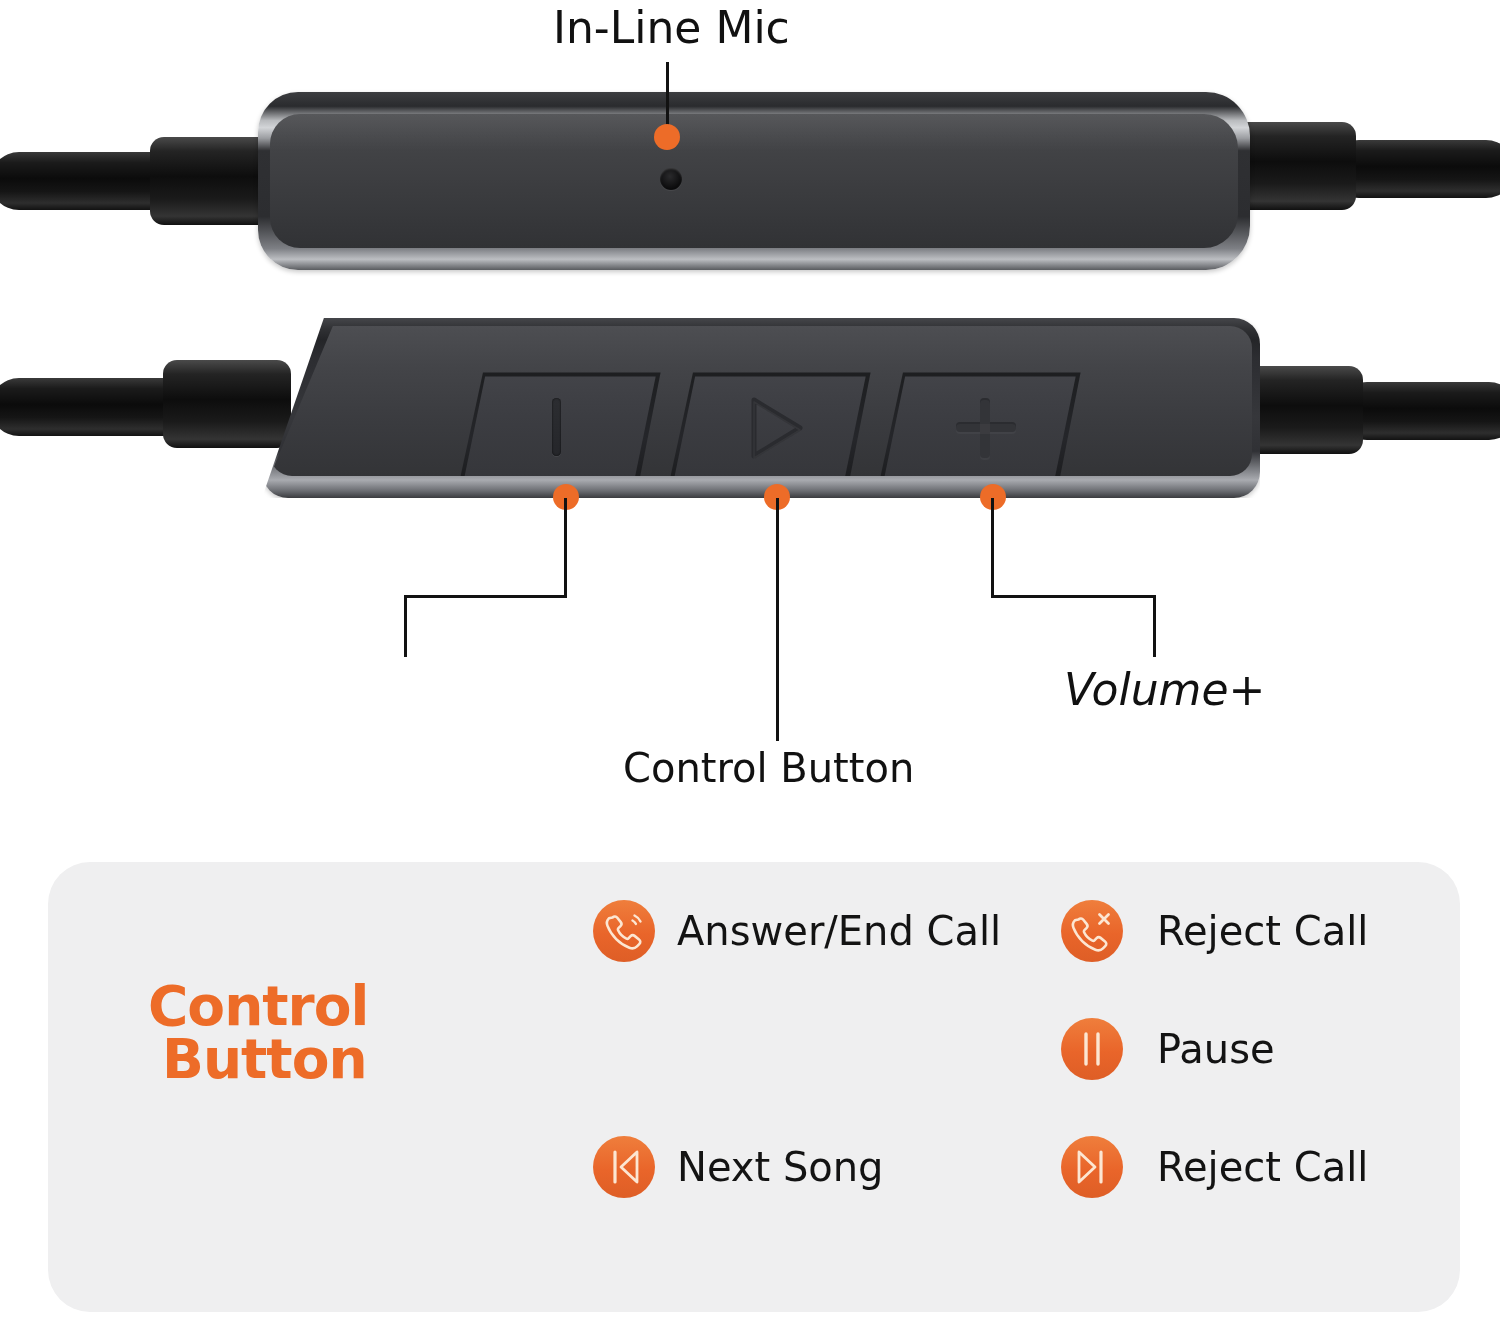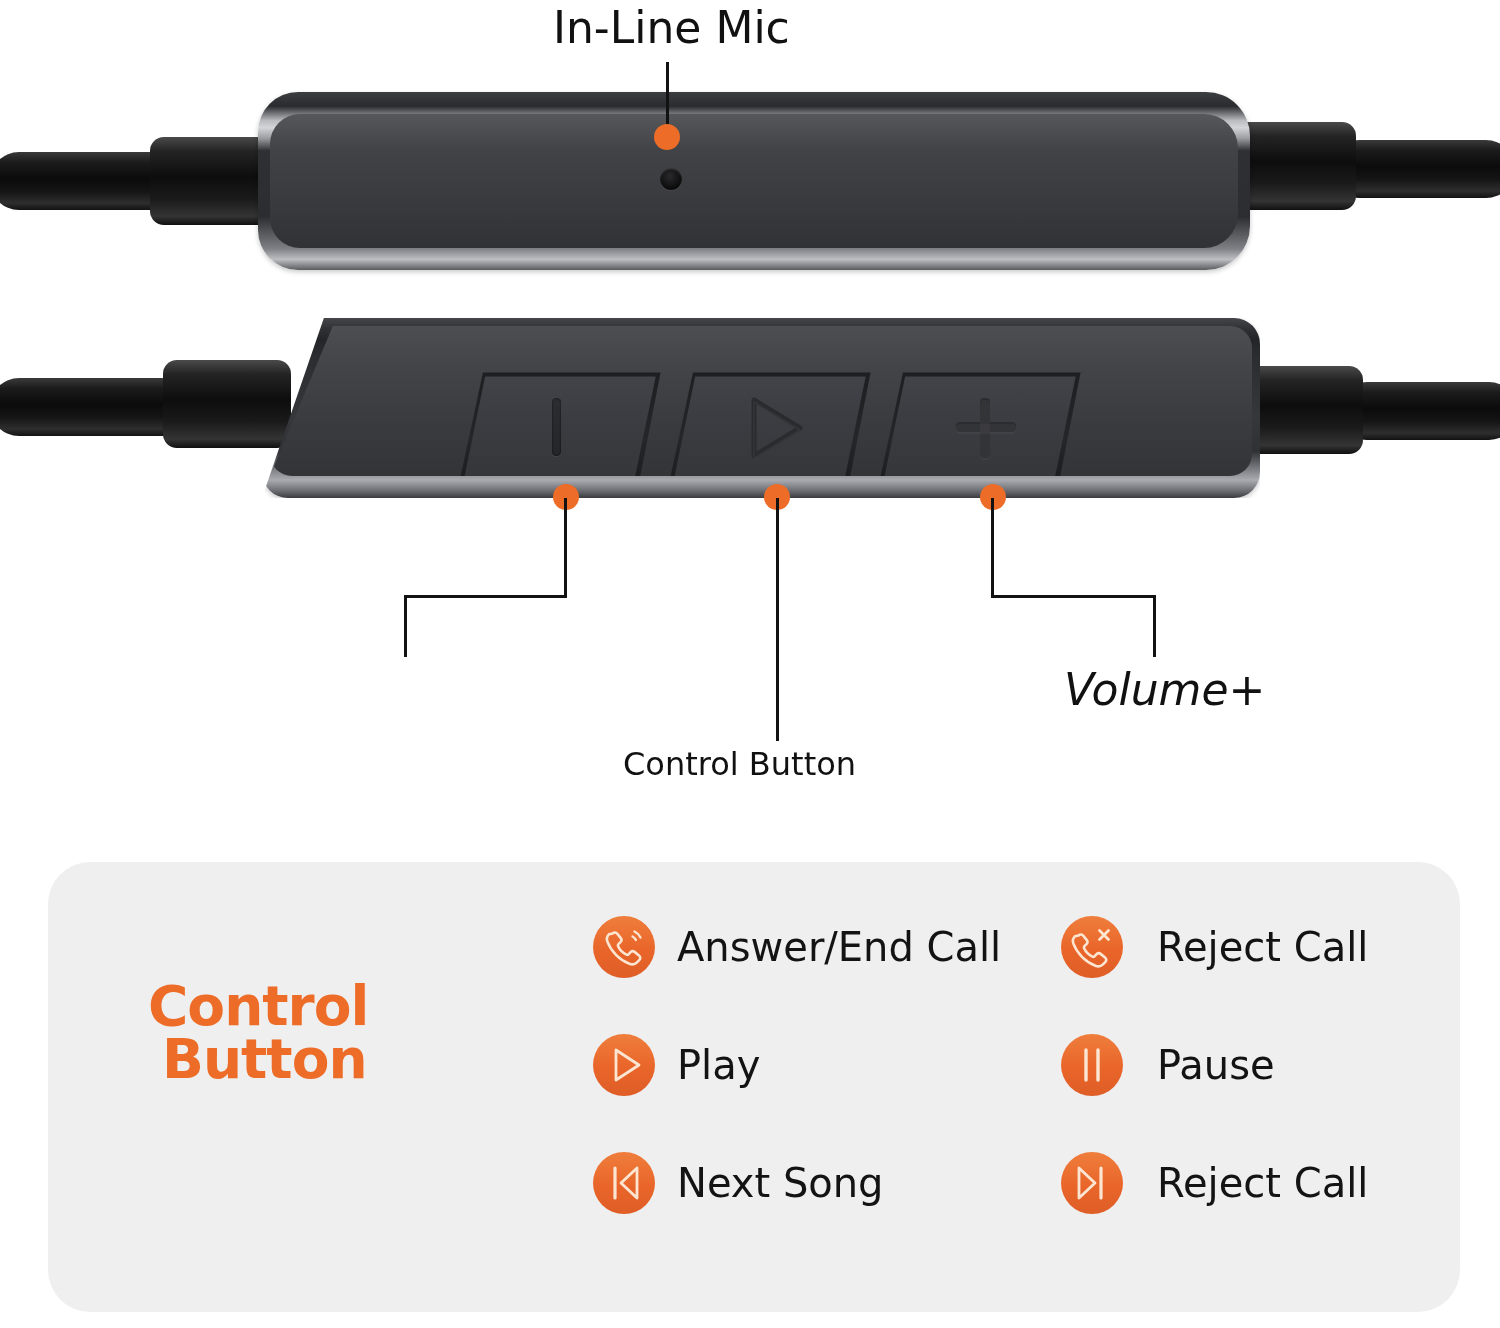--- a/index.html
+++ b/index.html
@@ -98,21 +98,21 @@
     background:#efeff0; border-radius:42px;
   }
   .card-title {
     position:absolute; left:100px; top:118px; width:420px;
     color:#ED6C28; font-weight:800; font-size:55px; line-height:0.97;
     letter-spacing:-1px;
     font-family:"DejaVu Sans","Liberation Sans",sans-serif;
   }
   .card-title .l2 { display:block; margin-left:14px; }
 
-  .legend-grid { position:absolute; left:545px; top:54px; width:840px;text-align:right; }
+  .legend-grid { position:absolute; left:545px; top:38px; width:840px;text-align:right; }
   .legend-row { position:relative; height:118px; }
   .legend-item { position:absolute; display:flex; align-items:center; }
   .legend-item.col-a { left:0; }
   .legend-item.col-b { left:468px;gap:12px; }
   .badge {
     width:62px; height:62px; border-radius:50%; flex:0 0 62px;
     background: linear-gradient(to bottom, #EF7E3C 0%, #E9652A 55%, #DE5E26 100%);
     position:relative;
   }
   .badge svg { position:absolute; left:0; top:0; }
@@ -178,21 +178,21 @@
     </div>
   </div>
 
   <div class="dot" style="left:553px; top:484px; background:#ED6C28;"></div>
   <div class="lead lead-v" style="left:564px; top:498px; height:98px;"></div>
   <div class="lead lead-h" style="left:404px; top:595px; width:163px;"></div>
   <div class="lead lead-v" style="left:404px; top:595px; height:62px;"></div>
 
   <div class="dot" style="left:764px; top:484px; background:#ED6C28;"></div>
   <div class="lead lead-v" style="left:776px; top:498px; height:243px;"></div>
-  <div class="calloutlabel" style="left:623px; top:745px; font-size:32px;">Control Button</div>
+  <div class="calloutlabel" style="left:623px; top:745px; font-size:40px;">Control Button</div>
 
   <div class="dot" style="left:980px; top:484px; background:#ED6C28;"></div>
   <div class="lead lead-v" style="left:991px; top:498px; height:98px;"></div>
   <div class="lead lead-h" style="left:991px; top:595px; width:165px;"></div>
   <div class="lead lead-v" style="left:1153px; top:595px; height:62px;"></div>
   <div class="calloutlabel" style="left:1064px; top:664px; font-size:44px;font-style:italic;">Volume+</div>
 
   <div class="card">
 
     <div class="card-title">
@@ -218,28 +218,20 @@
             <svg width="62" height="62" viewBox="0 0 62 62">
               <path d="M17.5 19.5c1.6-1.6 3.6-1.3 4.8.2l3.5 4.4c1 1.3.9 2.8-.3 4l-2.1 2.1c-.6.6-.7 1.3-.3 2.1 1.7 3.7 4.6 6.6 8.3 8.3.8.4 1.5.3 2.1-.3l2.1-2.1c1.2-1.2 2.7-1.3 4-.3l4.4 3.5c1.5 1.2 1.8 3.2.2 4.8l-2.2 2.2c-2 2-4.8 2.5-7.6 1.4-4.9-1.9-9.4-4.9-13.2-8.7-3.8-3.8-6.8-8.3-8.7-13.2-1.1-2.8-.6-5.6 1.4-7.6z" fill="none" stroke="#FCE6D2" stroke-width="2.6" stroke-linejoin="round"></path>
               <path d="M38.5 14.5l9 9 M47.5 14.5l-9 9" fill="none" stroke="#FCE6D2" stroke-width="2.8" stroke-linecap="round"></path>
             </svg>
           </span>
           <span class="legend-label">Reject Call</span>
         </div>
       </div>
 
       <div class="legend-row">
-        <div class="legend-item col-a">
-          <span class="badge">
-            <svg width="62" height="62" viewBox="0 0 62 62">
-              <path d="M23 16 L46 31 L23 46 Z" fill="none" stroke="#FCE6D2" stroke-width="2.8" stroke-linejoin="round"></path>
-            </svg>
-          </span>
-          <span class="legend-label">Play</span>
-        </div>
         <div class="legend-item col-b">
           <span class="badge">
             <svg width="62" height="62" viewBox="0 0 62 62">
               <path d="M25 16 L25 46 M37 16 L37 46" fill="none" stroke="#FCE6D2" stroke-width="3.4" stroke-linecap="round"></path>
             </svg>
           </span>
           <span class="legend-label">Pause</span>
         </div>
       </div>
 

